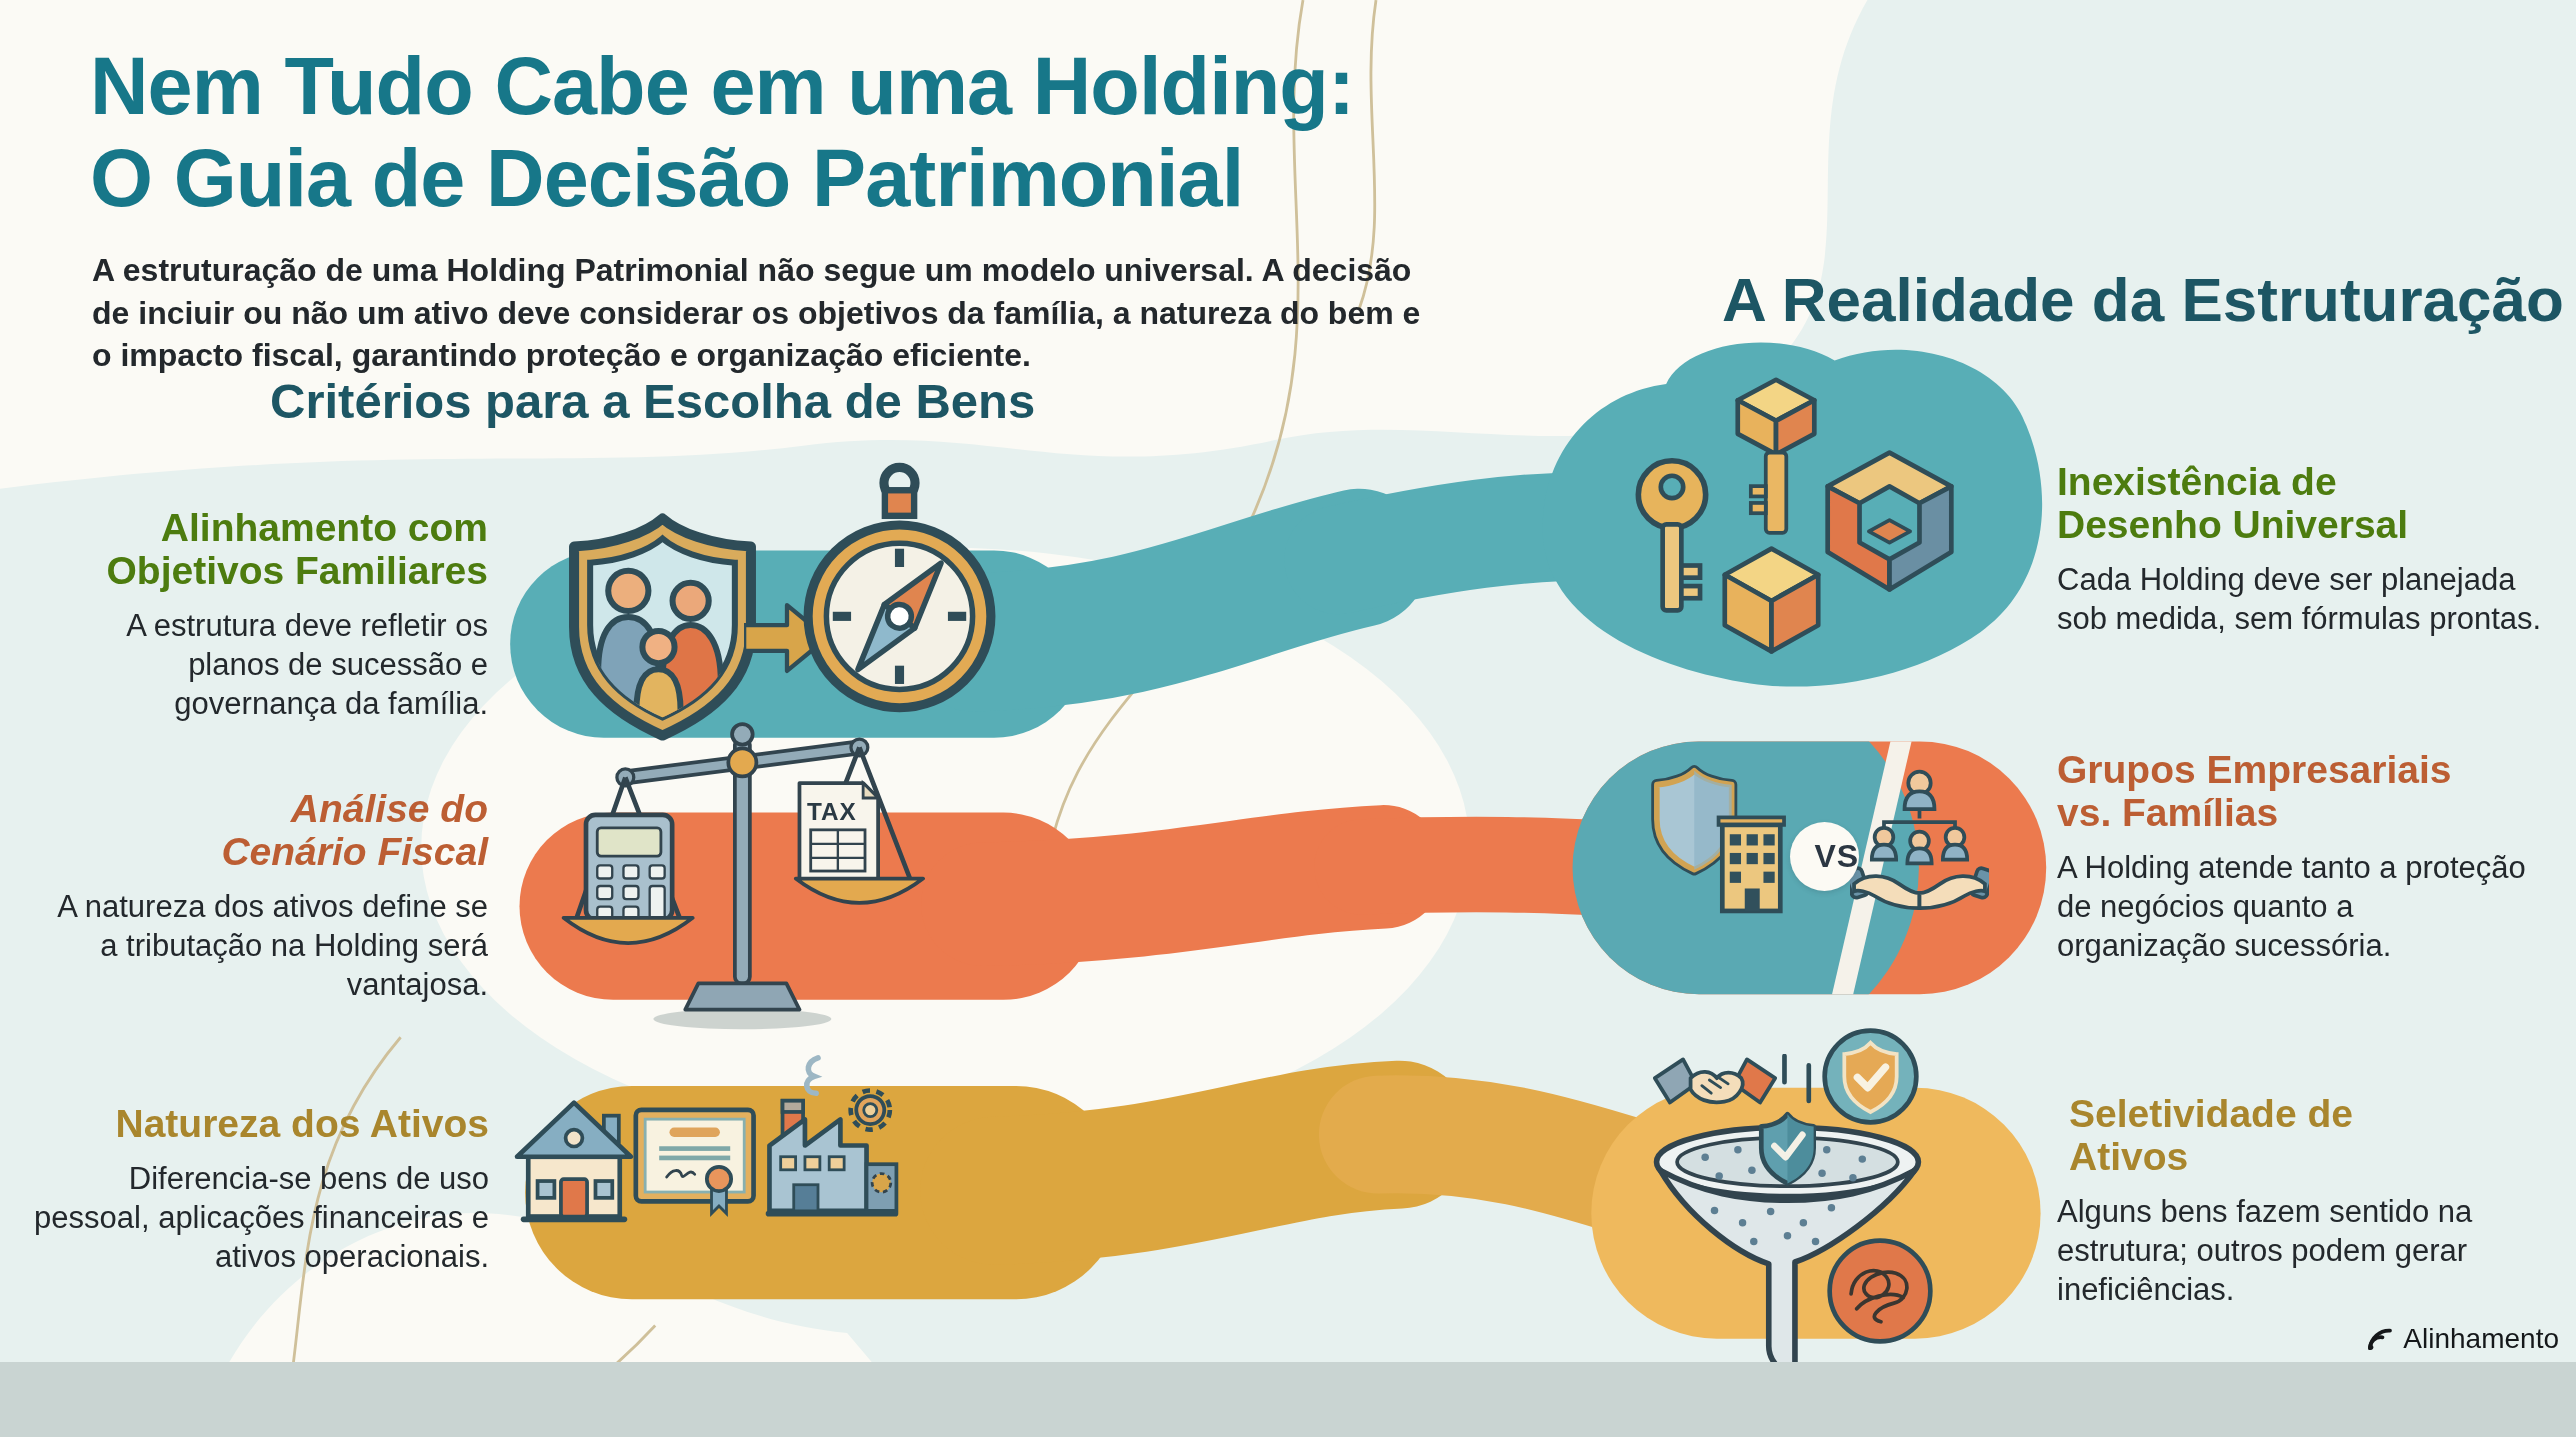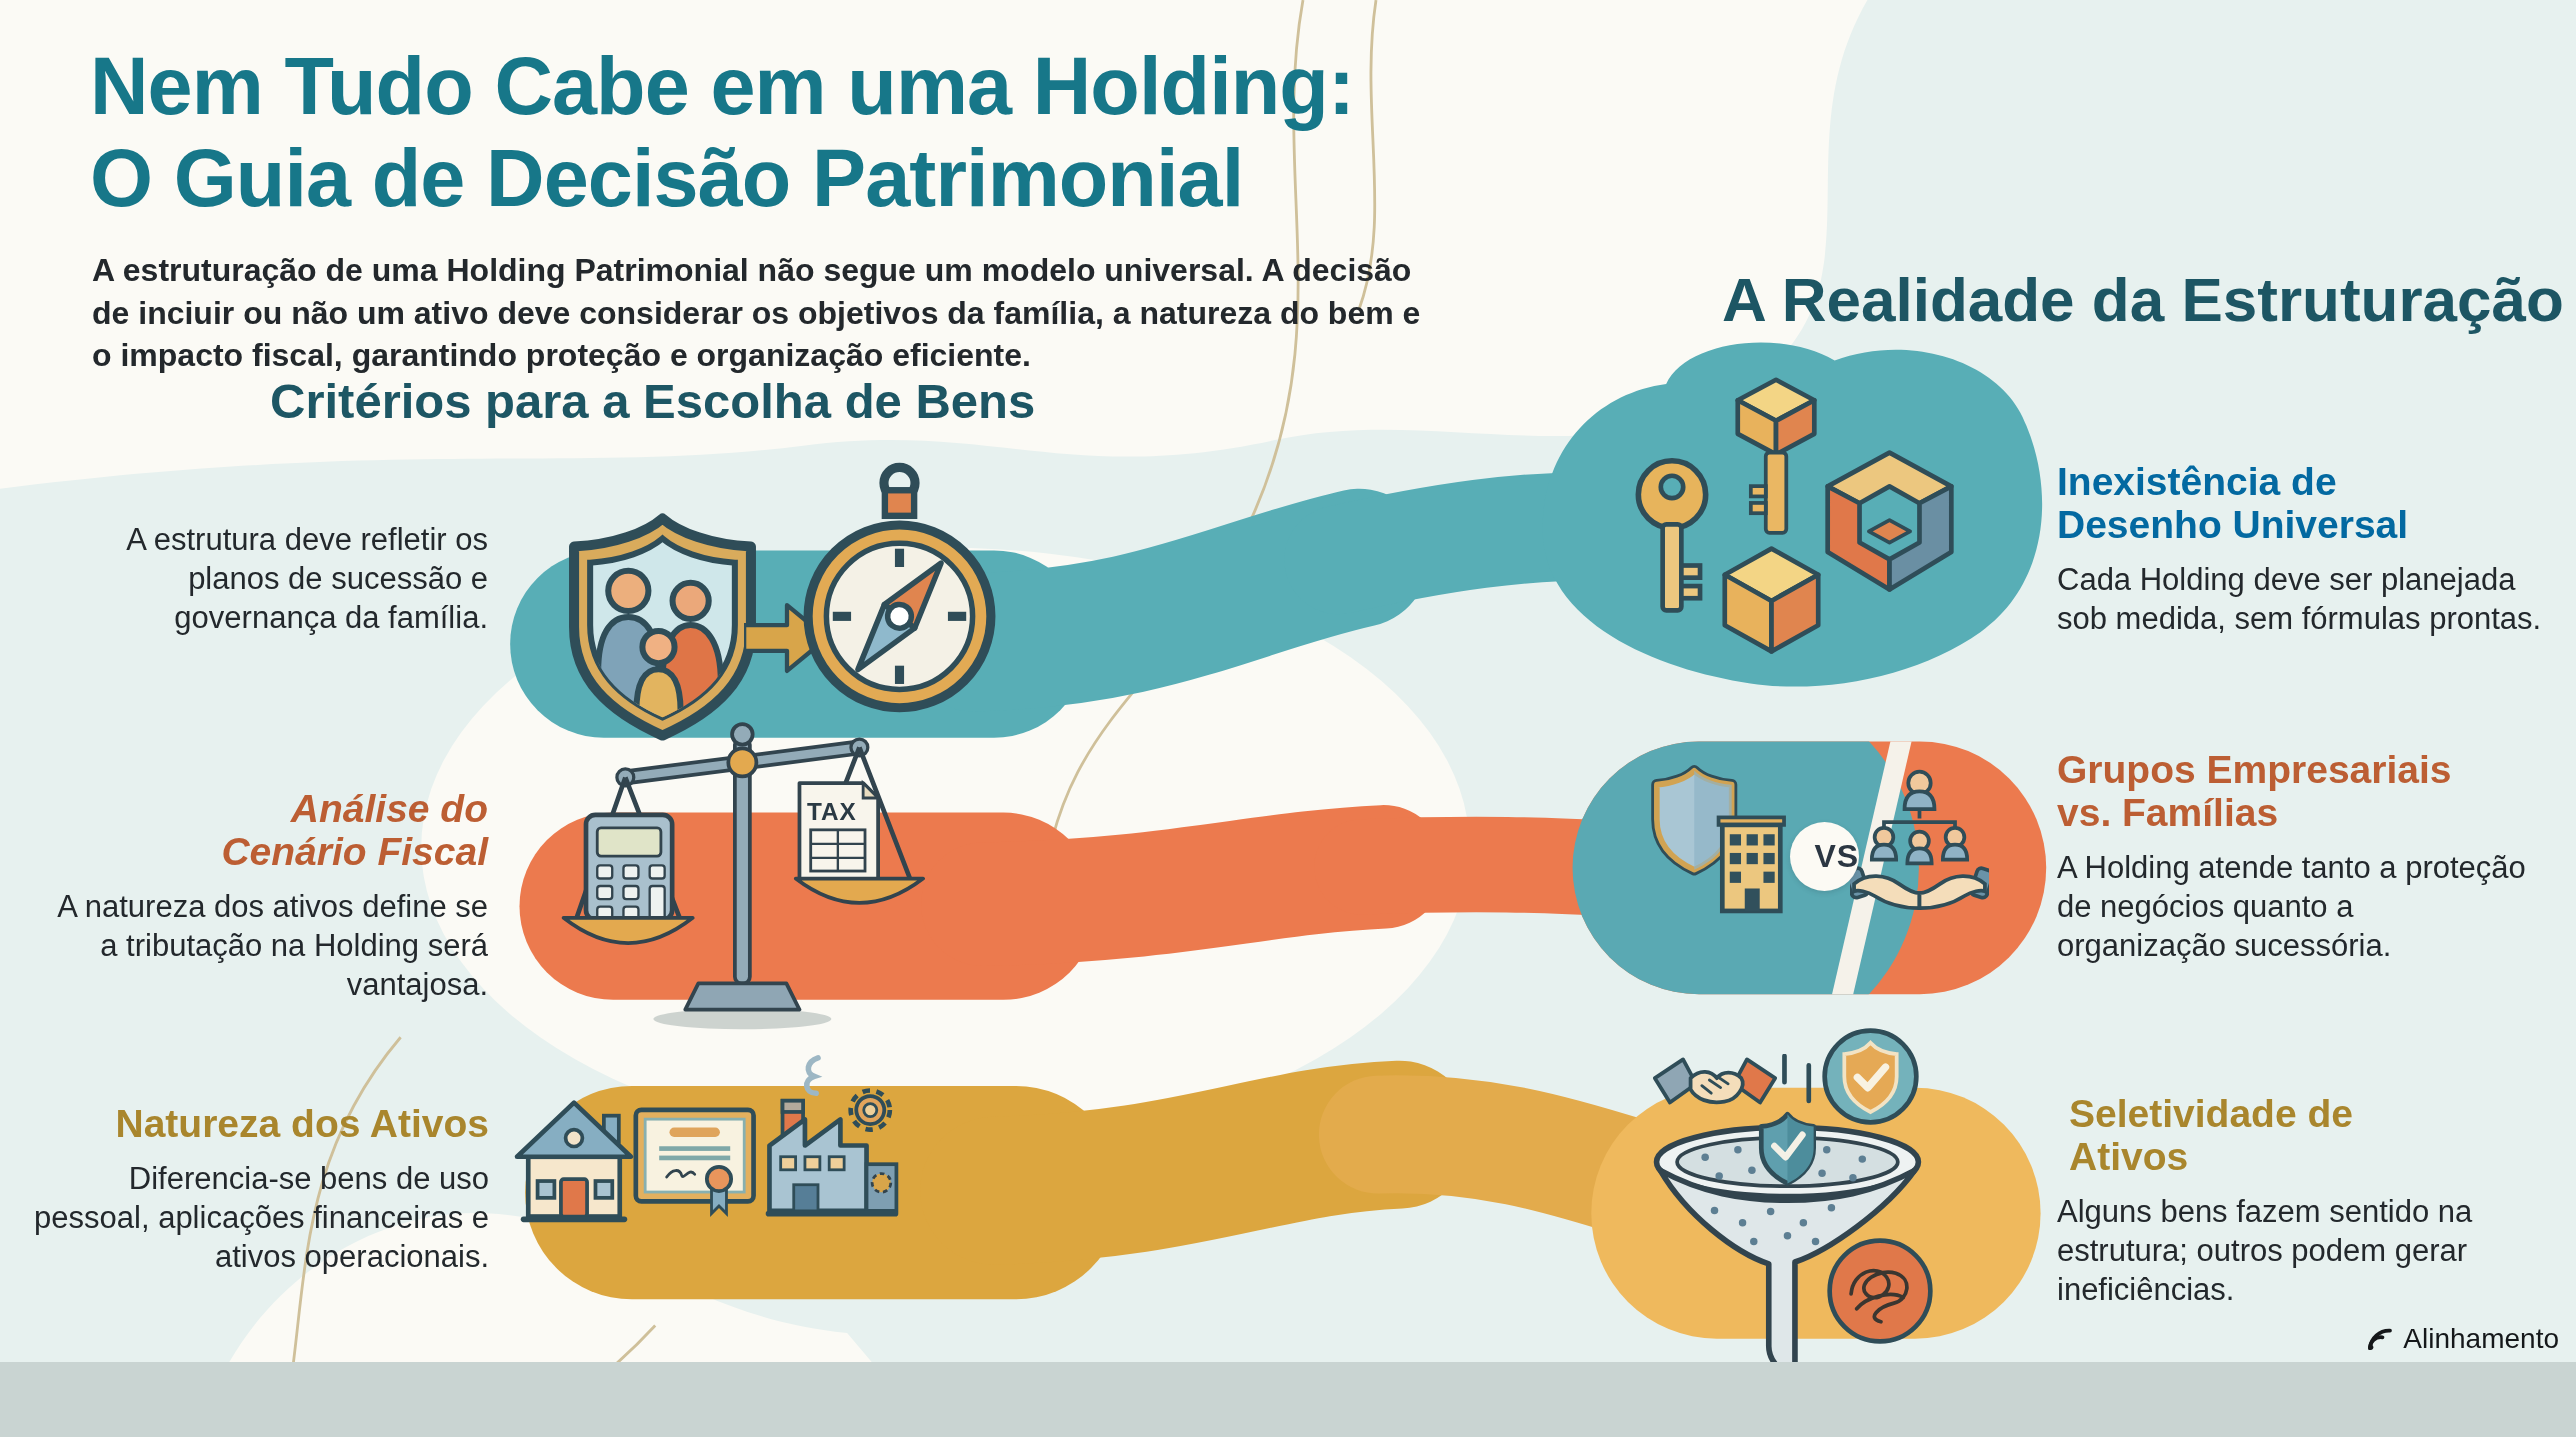--- a/index.html
+++ b/index.html
@@ -22,21 +22,21 @@
     font-size:32px;line-height:1.33;color:#23282c;font-weight:600;
   }
   .section-heading{font-weight:700;color:#1d5664;}
   .criteria-heading{left:270px;top:373px;font-size:49px;}
   .reality-heading{left:1722px;top:264px;font-size:62px;}
 
   .item-title{font-weight:700;line-height:1.1;font-size:39px;}
   .item-desc{margin-top:13px;font-size:31px;line-height:1.26;color:#23282c;font-weight:500;}
   .left-item{text-align:right;}
   .left-item .item-title{margin-left:auto;}
-  .teal{color:#0369a1}.orange{color:#bc5e33}.gold{color:#a9862d}
+  .teal{color:#4d7c0f}.orange{color:#bc5e33}.gold{color:#a9862d}
 
   .item-alinhamento{left:37px;top:507px;width:451px;}
   .item-fiscal{left:37px;top:788px;width:451px;}
   .item-fiscal .item-title{max-width:328px;font-style:italic;}
   .item-natureza{left:19px;top:1103px;width:470px;}
   .item-inexistencia{left:2057px;top:461px;width:513px;}
   .item-inexistencia .item-title{max-width:403px;}
   .item-inexistencia .item-desc{max-width:487px;}
   .item-grupos{left:2057px;top:749px;width:513px;}
   .item-grupos .item-title{max-width:449px;}
@@ -108,20 +108,21 @@
   <div class="txt page-title">
     <div>Nem Tudo Cabe em uma Holding:</div>
     <div>O Guia de Decisão Patrimonial</div>
   </div>
   <div class="txt intro">A estruturação de uma Holding Patrimonial não segue um modelo universal. A decisão de inciuir ou não um ativo deve considerar os objetivos da família, a natureza do bem e o impacto fiscal, garantindo proteção e organização eficiente.</div>
 
   <div class="txt section-heading criteria-heading">Critérios para a Escolha de Bens</div>
   <div class="txt section-heading reality-heading">A Realidade da Estruturação</div>
 
   <div class="txt left-item item-alinhamento">
+    <div class="item-title teal">Alinhamento com Objetivos Familiares</div>
     <div class="item-desc">A estrutura deve refletir os planos de sucessão e governança da família.</div>
   </div>
   <div class="txt left-item item-fiscal">
     <div class="item-title orange">Análise do Cenário Fiscal</div>
     <div class="item-desc">A natureza dos ativos define se a tributação na Holding será vantajosa.</div>
   </div>
   <div class="txt left-item item-natureza">
     <div class="item-title gold">Natureza dos Ativos</div>
     <div class="item-desc">Diferencia-se bens de uso pessoal, aplicações financeiras e ativos operacionais.</div>
   </div>

